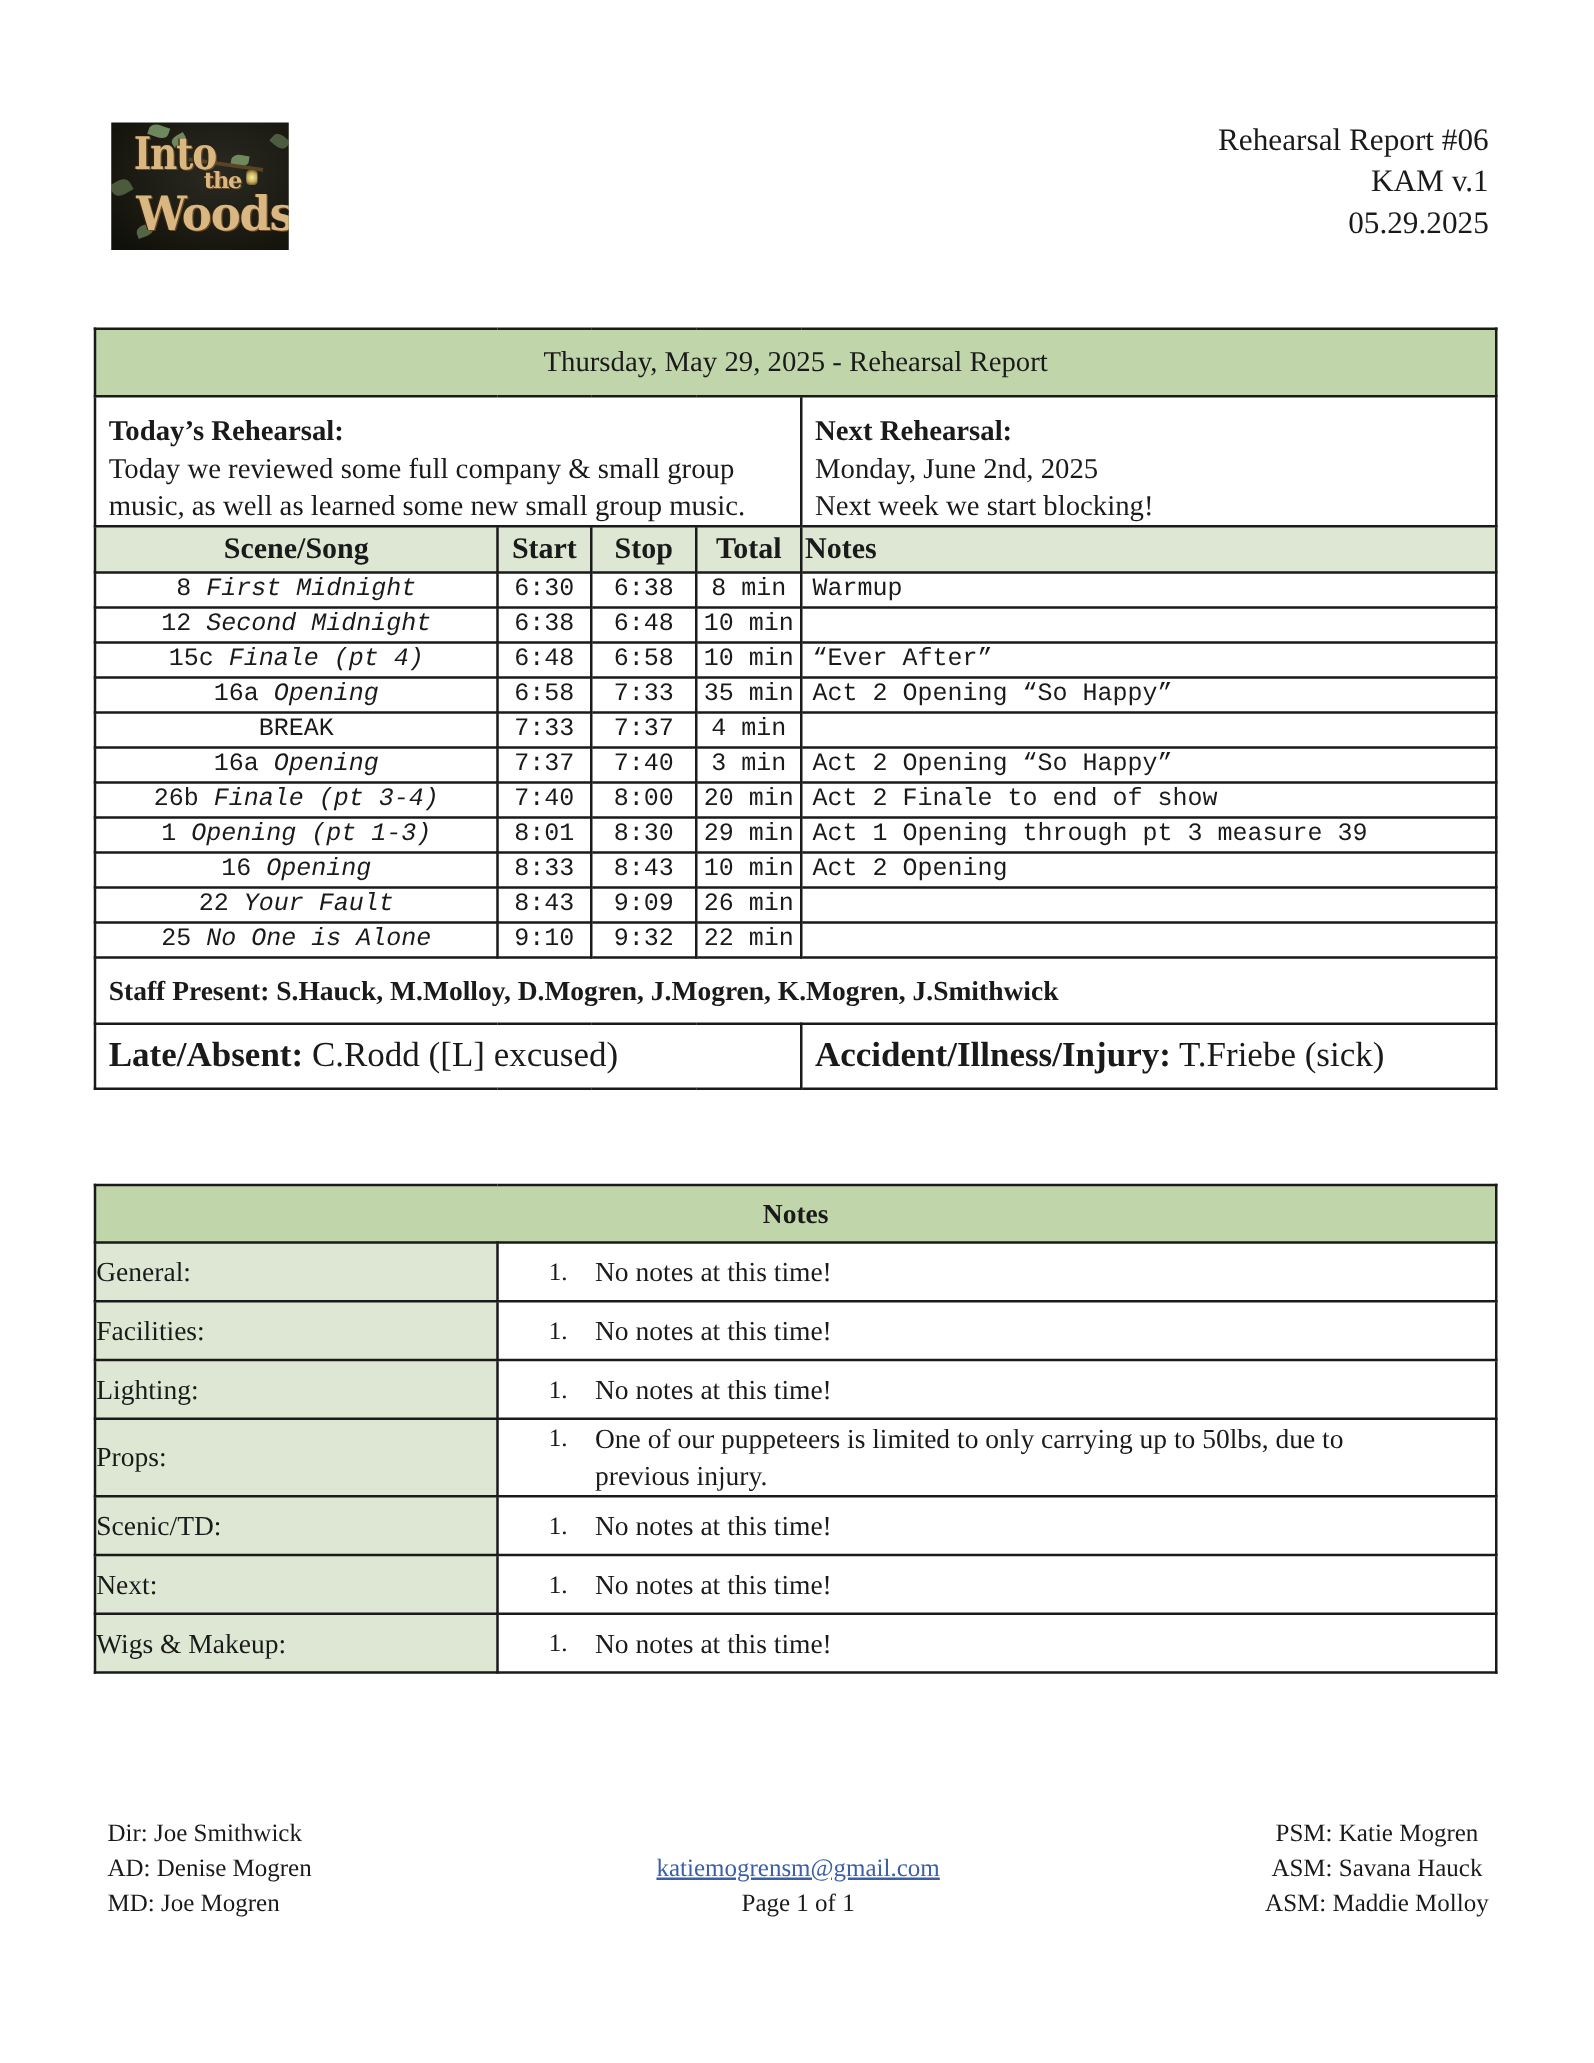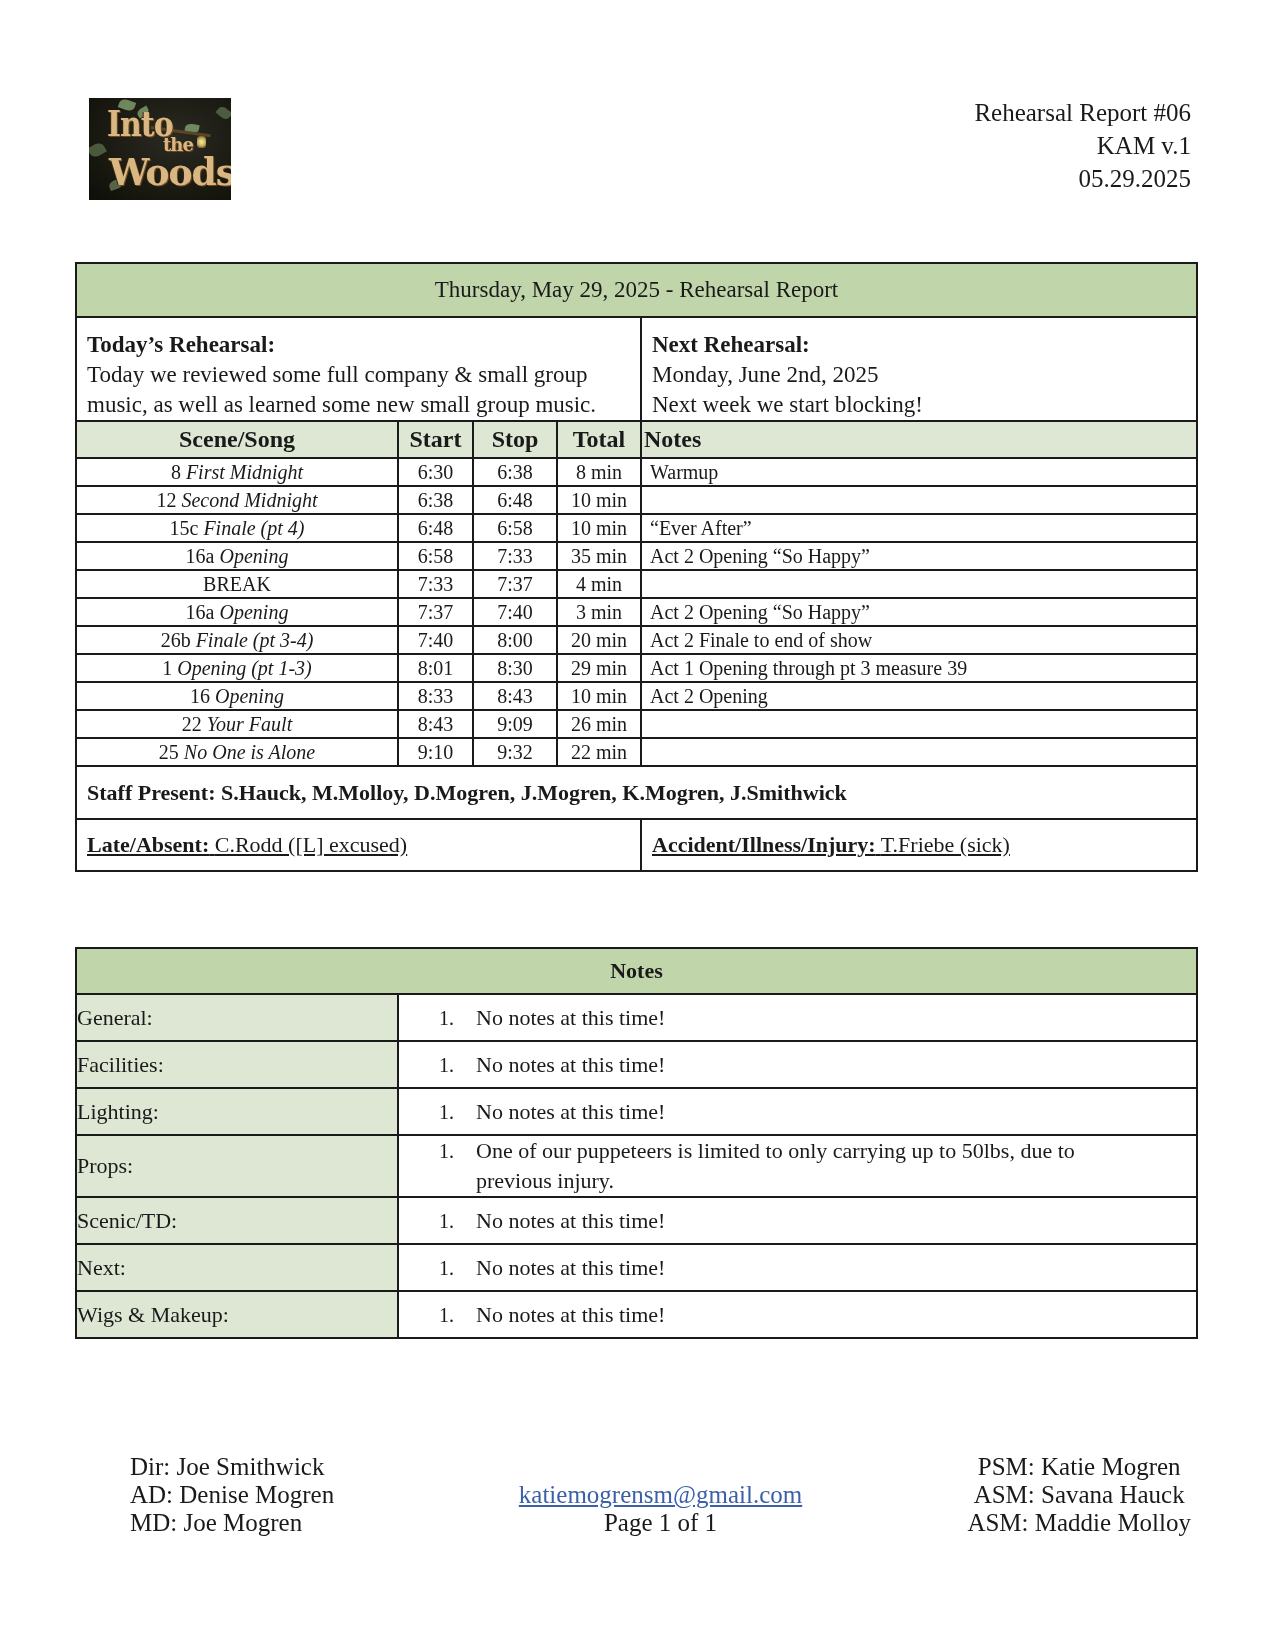--- a/index.html
+++ b/index.html
@@ -57,30 +57,30 @@
       font-size: 23px; line-height: 30px;
     }
     .info-cell .label { font-weight: bold; display: block; }
 
     .col-head {
       height: 37px; font-size: 24px; font-weight: bold; text-align: center;
     }
     .col-head.notes-head { text-align: left; padding-left: 2px !important; }
 
     .sched-row td {
-      height: 23px; font-size: 20px; line-height: 26px; text-align: center; white-space: nowrap;
+      height: 23px; font-size: 20px; line-height: 26px; text-align: center; white-space: nowrap; font-family: Liberation Mono, monospace;
     }
     .sched-row td.note-cell { text-align: left; padding-left: 8px !important; }
     .scene-title { font-style: italic; }
 
     .staff-cell {
       height: 53px; font-size: 22px; font-weight: bold; padding-left: 10px !important;
     }
     .footer-cell {
-      height: 52px; font-size: 22px; padding-left: 10px !important; text-decoration: underline;
+      height: 52px; font-size: 28px; padding-left: 10px !important;
     }
     .footer-cell .label { font-weight: bold; }
 
     
     .notes-table {
       position: absolute; left: 75px; top: 947px; width: 1121px;
       border-collapse: collapse; table-layout: fixed;
     }
     .notes-table td { border: 2px solid #1a1a1a; padding: 0; }
     .notes-title {
@@ -93,21 +93,21 @@
       font-size: 22px; line-height: 30px; padding: 0 !important;
     }
     .dept-note .item { display: flex; padding-left: 40px; padding-right: 40px; }
     .dept-note .num { width: 37px; flex: none; font-size: 20px; }
     .dept-note .txt { flex: 1; }
     .props-row .dept-cell { height: 62px; }
 
     
     .page-footer {
       position: absolute; top: 1453px; left: 86px; right: 84px; height: 90px;
-      font-size: 25px; line-height: 28px; margin-left: 44px;
+      font-size: 20px; line-height: 28px;
     }
     .page-footer .f-left { position: absolute; left: 0; top: 0; }
     .page-footer .f-center { position: absolute; left: 0; right: 0; top: 28px; text-align: center; }
     .page-footer .f-right { position: absolute; right: 0; top: 0; text-align: center; }
     .email-link { color: #3b5fa8; text-decoration: underline; }
   </style>
 </head>
 <body>
 
 <div class="logo">

